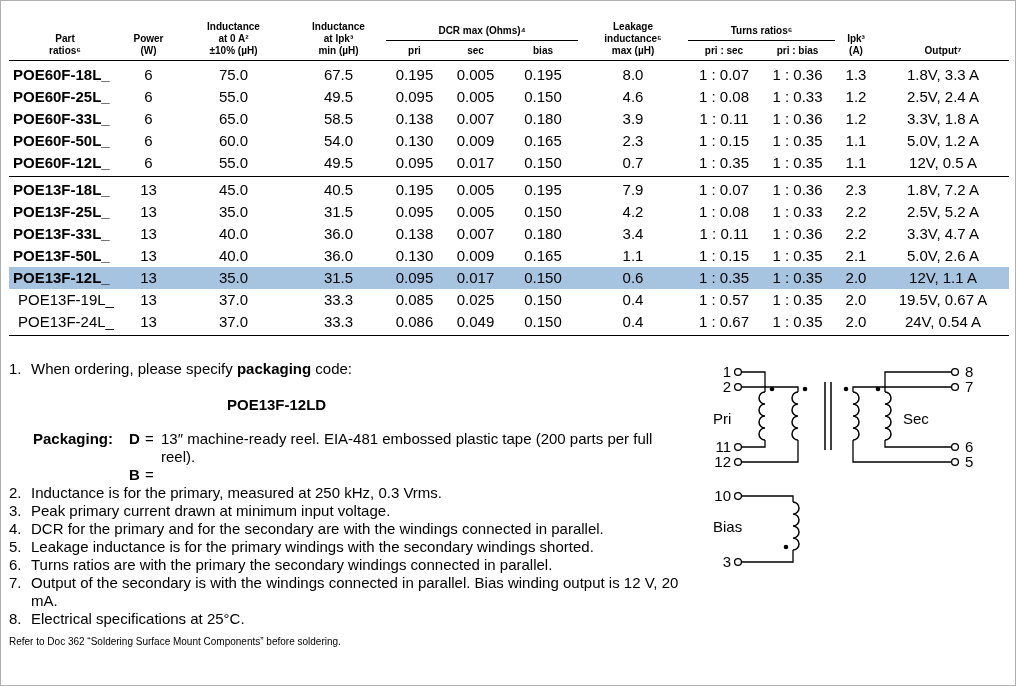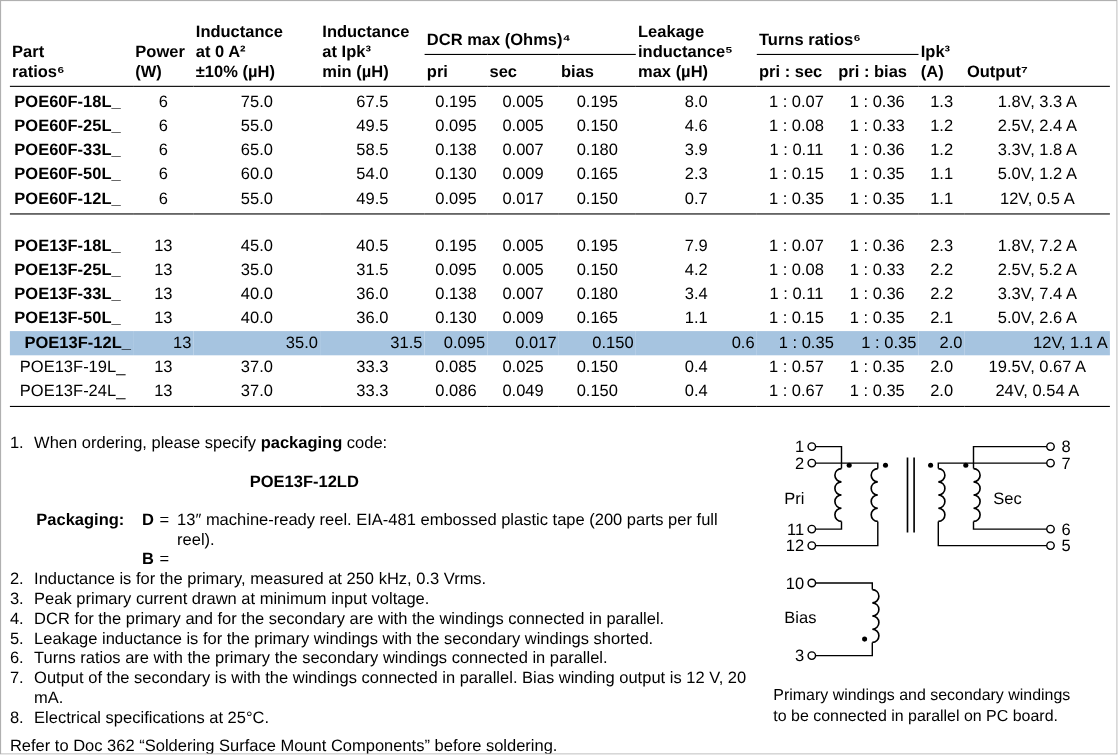--- a/index.html
+++ b/index.html
@@ -11,53 +11,53 @@
     padding: 20px 8px 0 8px;
     font-family: "Liberation Sans", "DejaVu Sans", sans-serif;
     color: #000;
     position: relative;
     overflow: hidden;
   }
 
   
   table.spec { border-collapse: collapse; table-layout: fixed; width: 1000px; }
   .spec th {
-    font-weight: bold; font-size: 15px; line-height: 1.2;
+    font-weight: bold; font-size: 10px; line-height: 1.2;
     white-space: pre-line; vertical-align: bottom;
     padding: 0 2px 3px 2px;
     border-bottom: 1.5px solid #000;
-    text-align: left;
+    text-align: center;
   }
   .spec td {
     font-size: 15px; line-height: 18px;
     padding: 2px 2px;
     text-align: center;
   }
   .spec td.part-cell { text-align: left; font-weight: bold; padding-left: 4px; }
   .spec td.part-cell.plain { font-weight: normal; text-align: center; }
   .spec tbody tr:first-child td { padding-top: 5px; }
-  .spec tr.highlight td { background: var(--hl-color, #a6c4e0); text-align: right; }
+  .spec tr.highlight td { background: var(--hl-color, #a6c4e0); }
   .spec tr.group-end td { border-bottom: 1.5px solid #000; padding-bottom: 4px; }
-  .spec tr.group-end + tr td { padding-top: 20px; }
+  .spec tr.group-end + tr td { padding-top: 4px; }
   .spec tbody tr:last-child td { border-bottom: 1.5px solid #000; padding-bottom: 4px; }
 
   
   .lower { display: flex; margin-top: 24px; }
   .notes { width: 672px; font-size: 15px; line-height: 18px; }
   .note { display: flex; }
   .note .num { width: 22px; flex: none; }
   .note .txt { flex: 1; }
   .order-code { font-weight: bold; margin: 18px 0 16px 218px; }
   .pkg { margin-left: 24px; }
   .pkg-row { display: flex; }
   .pkg-label { width: 96px; flex: none; font-weight: bold; }
   .pkg-letter { width: 16px; flex: none; font-weight: bold; }
   .pkg-eq { width: 16px; flex: none; }
   .pkg-text { flex: 1; }
-  .refer { font-size: 15px; margin-top: 8px; }
+  .refer { font-size: 10px; margin-top: 8px; }
 
   .schematic { flex: none; width: 300px; margin-left: 22px; padding-top: 2px; }
   .caption { font-size: 14.5px; line-height: 1.3; white-space: pre-line; margin-top: 10px; }
   .schematic svg text { font-family: "Liberation Sans", "DejaVu Sans", sans-serif; fill: #000; }
 </style>
 </head>
 <body>
 
 <div class="page">
 
@@ -209,21 +209,21 @@
           <td>13</td>
           <td>40.0</td>
           <td>36.0</td>
           <td>0.138</td>
           <td>0.007</td>
           <td>0.180</td>
           <td>3.4</td>
           <td>1 : 0.11</td>
           <td>1 : 0.36</td>
           <td>2.2</td>
-          <td>3.3V, 7.4 A</td>
+          <td>3.3V, 4.7 A</td>
         </tr>
         <tr>
           <td class="part-cell">POE13F-50L_</td>
           <td>13</td>
           <td>40.0</td>
           <td>36.0</td>
           <td>0.130</td>
           <td>0.009</td>
           <td>0.165</td>
           <td>1.1</td>
@@ -395,21 +395,19 @@
           <text x="262" y="90">6</text>
           <text x="262" y="105">5</text>
         </g>
 
         <g font-size="15">
           <text x="10" y="62">Pri</text>
           <text x="200" y="62">Sec</text>
           <text x="10" y="170">Bias</text>
         </g>
       </svg>
-      <div class="caption">Primary windings and secondary windings
-to be connected in parallel on PC board.</div>
     </div>
 
   </div>
 
   <div class="refer">Refer to Doc 362 “Soldering Surface Mount Components” before soldering.</div>
 
 </div>
 
 </body></html>

